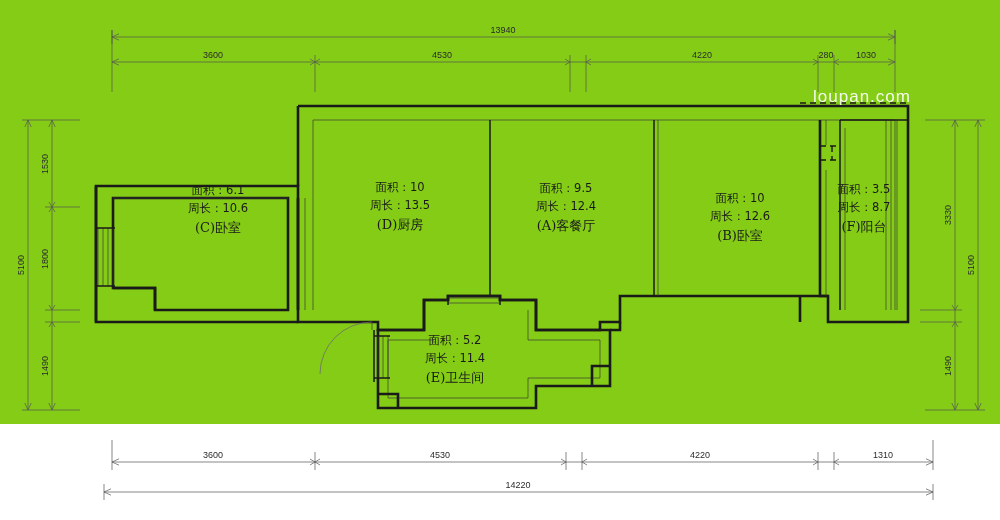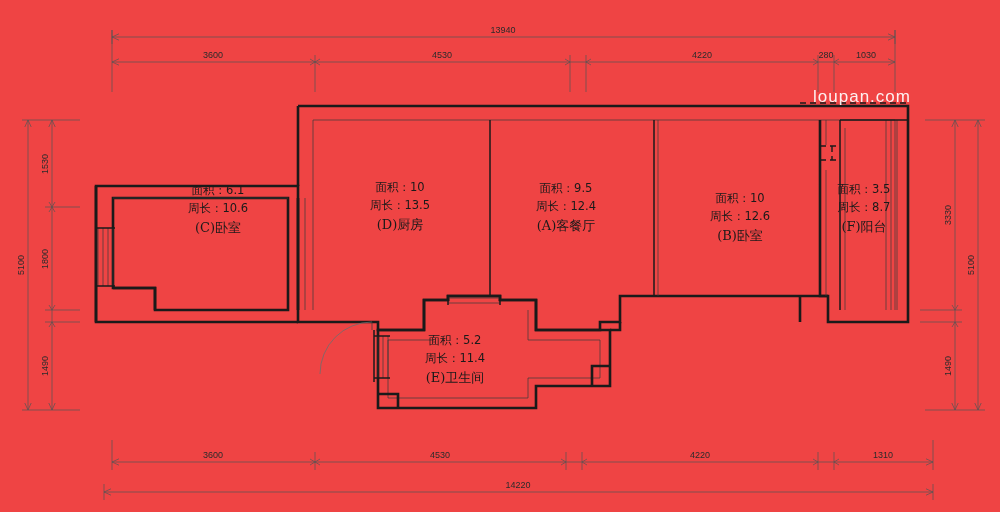--- a/index.html
+++ b/index.html
@@ -1,18 +1,18 @@
 <!DOCTYPE html>
 <html><head>
 <meta charset="utf-8">
 <style>
   html,body{margin:0;padding:0;background:#ffffff;}
   body{width:1000px;height:520px;overflow:hidden;
        font-family:"Liberation Sans","DejaVu Sans",sans-serif;}
-  #stage{position:relative;width:1000px;height:512px;background:#ef4444;}
+  #stage{position:relative;width:1000px;height:424px;background:#84cc16;}
   svg{display:block;}
   .dimtext{font-family:"Liberation Sans","DejaVu Sans",sans-serif;
            font-size:9px;fill:#2b2b2b;}
   .roomtext{font-family:"DejaVu Sans","Liberation Sans",sans-serif;
             font-size:11.5px;fill:#1a1a1a;}
   .roomname{font-family:"DejaVu Serif","Liberation Serif",serif;
             font-size:13px;fill:#1a1a1a;}
   .wall{fill:none;stroke:#1a1a1a;stroke-width:2.6;stroke-linejoin:miter;}
   .wallthin{fill:none;stroke:#1a1a1a;stroke-width:1.5;}
   .hair{fill:none;stroke:#3a3a3a;stroke-width:0.7;}

